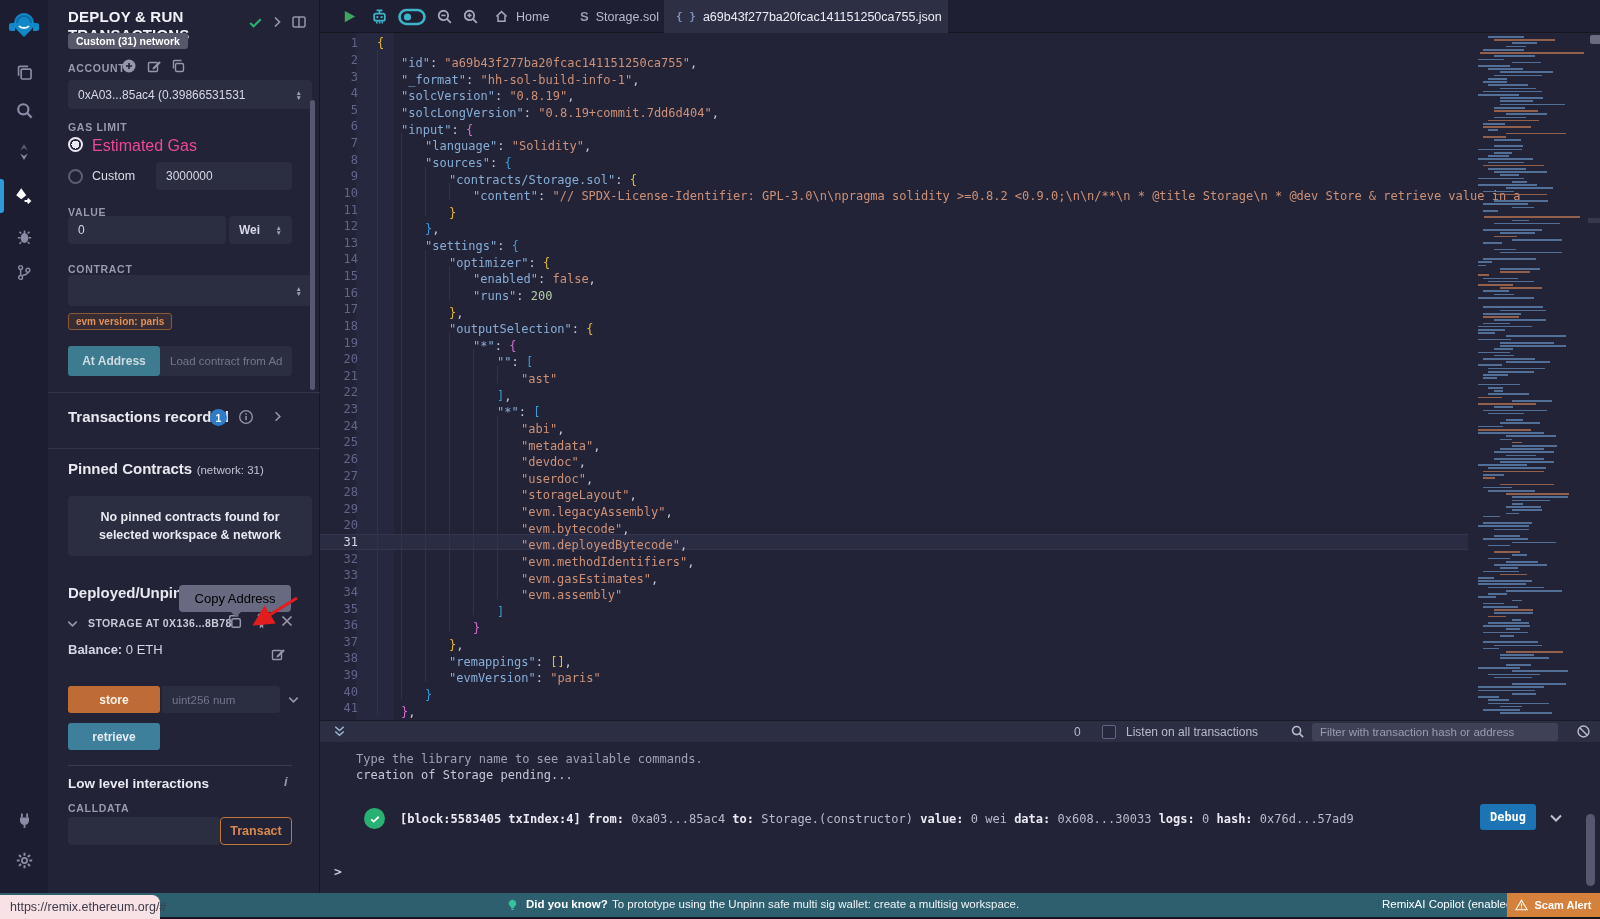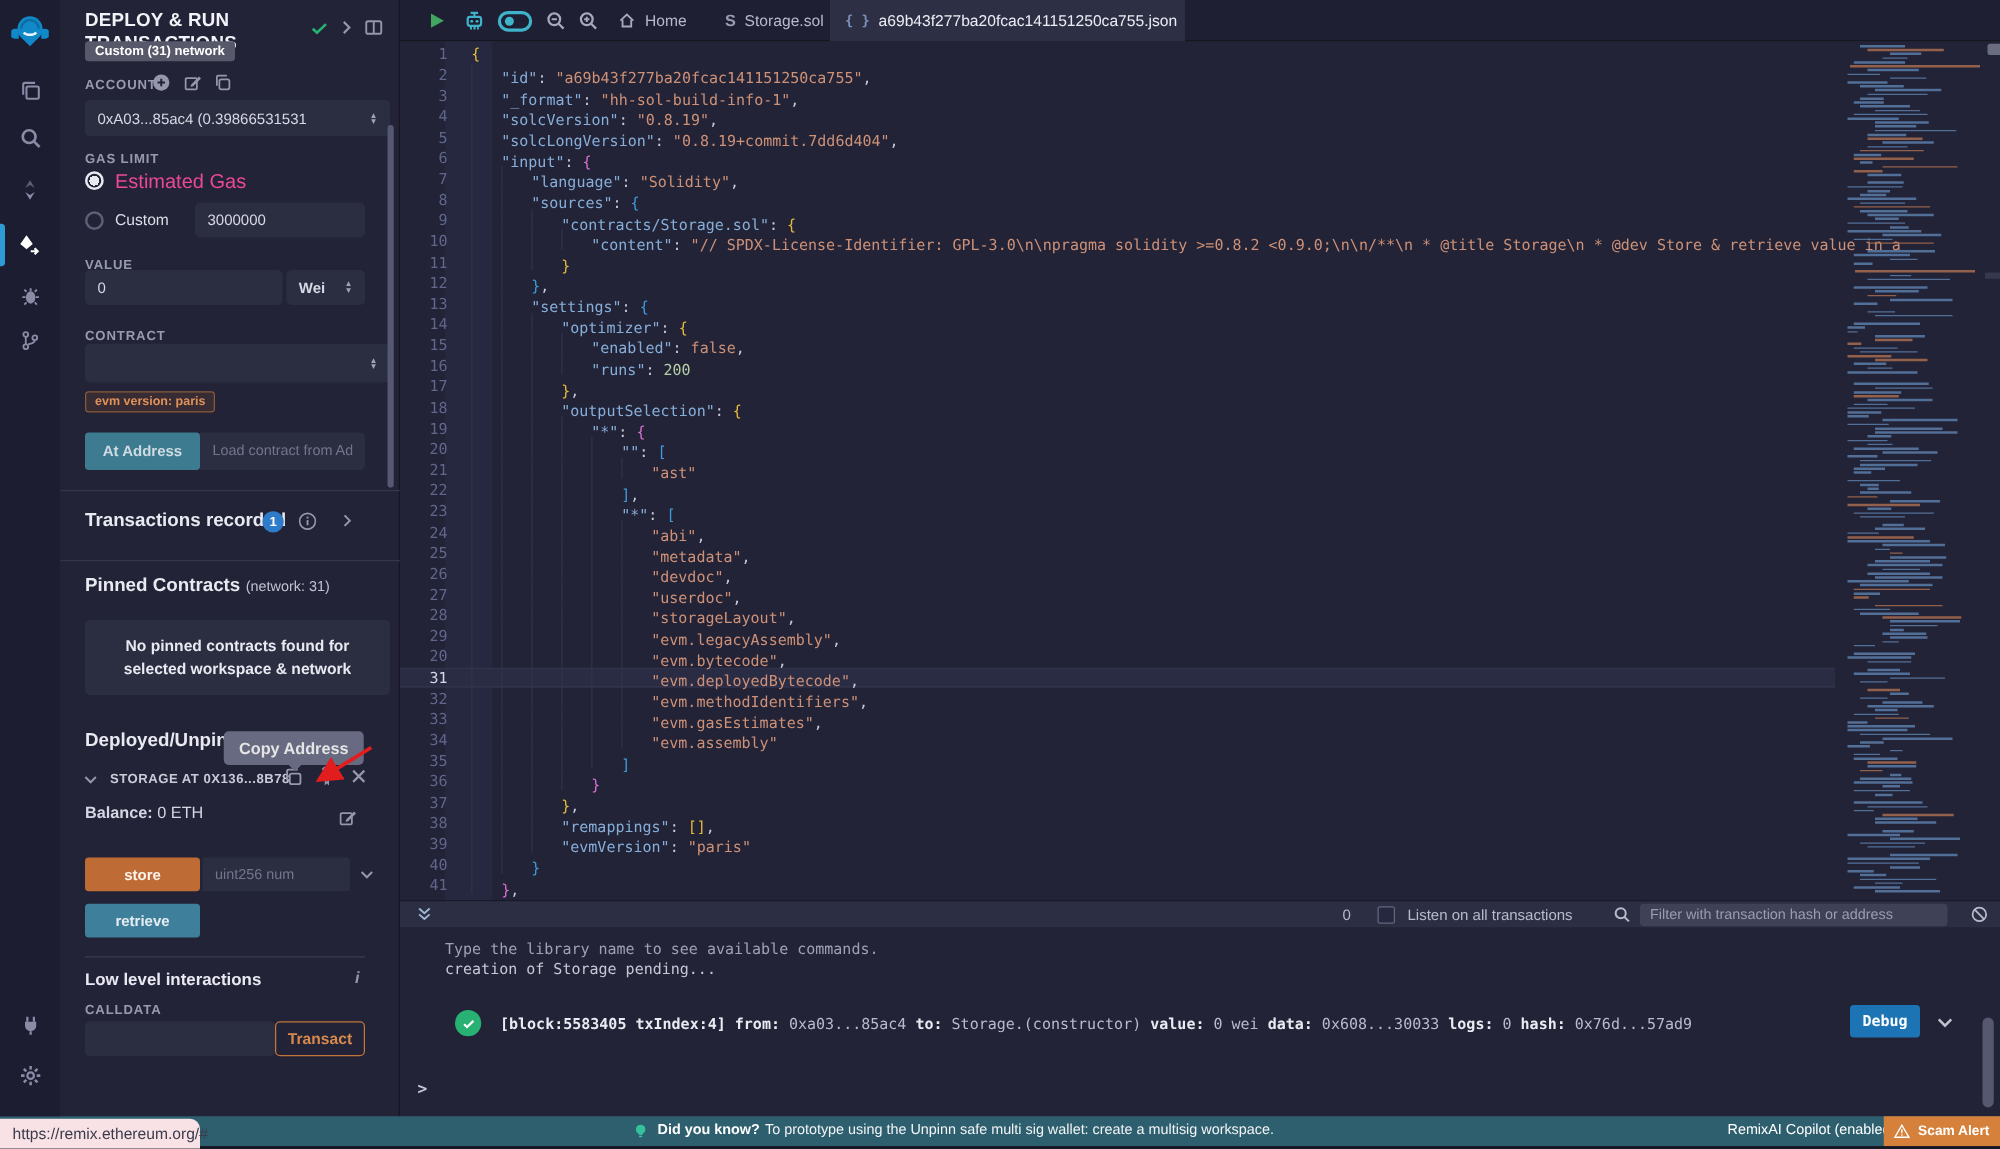--- a/index.html
+++ b/index.html
@@ -20,21 +20,21 @@
 .inp{background:#2b2d41;border-radius:4px;color:#d8d9e6;font-size:12px;display:flex;align-items:center;padding:0 10px;position:absolute}
 .ph{color:#74768e;font-size:11.5px}
 .arr{color:#9fa1b8;font-size:6.5px;line-height:5px;text-align:center;margin-left:auto}
 .hdrico{color:#9597ad}
 .divider{position:absolute;left:48px;width:272px;height:1px;background:#33354d}
 .sect{font-size:15px;font-weight:600;color:#e8e9f1}
 .radio{width:15px;height:15px;border-radius:50%;border:2px solid #5d5f78;position:absolute}
 .radio.on{border-color:#e8e9f1;background:radial-gradient(circle,#e8e9f1 0 4px,#222336 4px)}
 .btn-teal{position:absolute;background:#3d7b91;color:#e6edf2;font-size:12px;font-weight:700;border-radius:3px;display:flex;align-items:center;justify-content:center;cursor:pointer}
 .btn-orange{position:absolute;background:#bf6b35;color:#fdf4ec;font-size:12px;font-weight:700;border-radius:3px;display:flex;align-items:center;justify-content:center;cursor:pointer}
-.tooltip{position:absolute;background:#676a80;color:#e5e5e5;font-size:13px;font-weight:700;border-radius:4px;display:flex;align-items:center;justify-content:center;z-index:20}
+.tooltip{position:absolute;background:#676a80;color:#000000;font-size:13px;font-weight:400;border-radius:4px;display:flex;align-items:center;justify-content:center;z-index:20}
 .tooltip::after{content:"";position:absolute;bottom:-5px;left:52px;border:5px solid transparent;border-top-color:#676a80;border-bottom:none}
 
 #tabbar{position:absolute;left:320px;top:0;right:0;height:33px;background:#1e1f32;border-bottom:1px solid #15161f}
 .tab-label{font-size:12.5px;color:#b8bacb;white-space:nowrap}
 .tab.active-tab{background:#2d2f45}
 .tab.active-tab .tab-label{color:#ecedf4}
 
 #editor{position:absolute;left:320px;top:33px;right:0;height:687px;background:#222336;overflow:hidden}
 #gutterbg{position:absolute;left:36px;top:0;width:38px;height:100%;background:#262840}
 #code-lines{position:absolute;left:0;top:2px;width:1148px}

